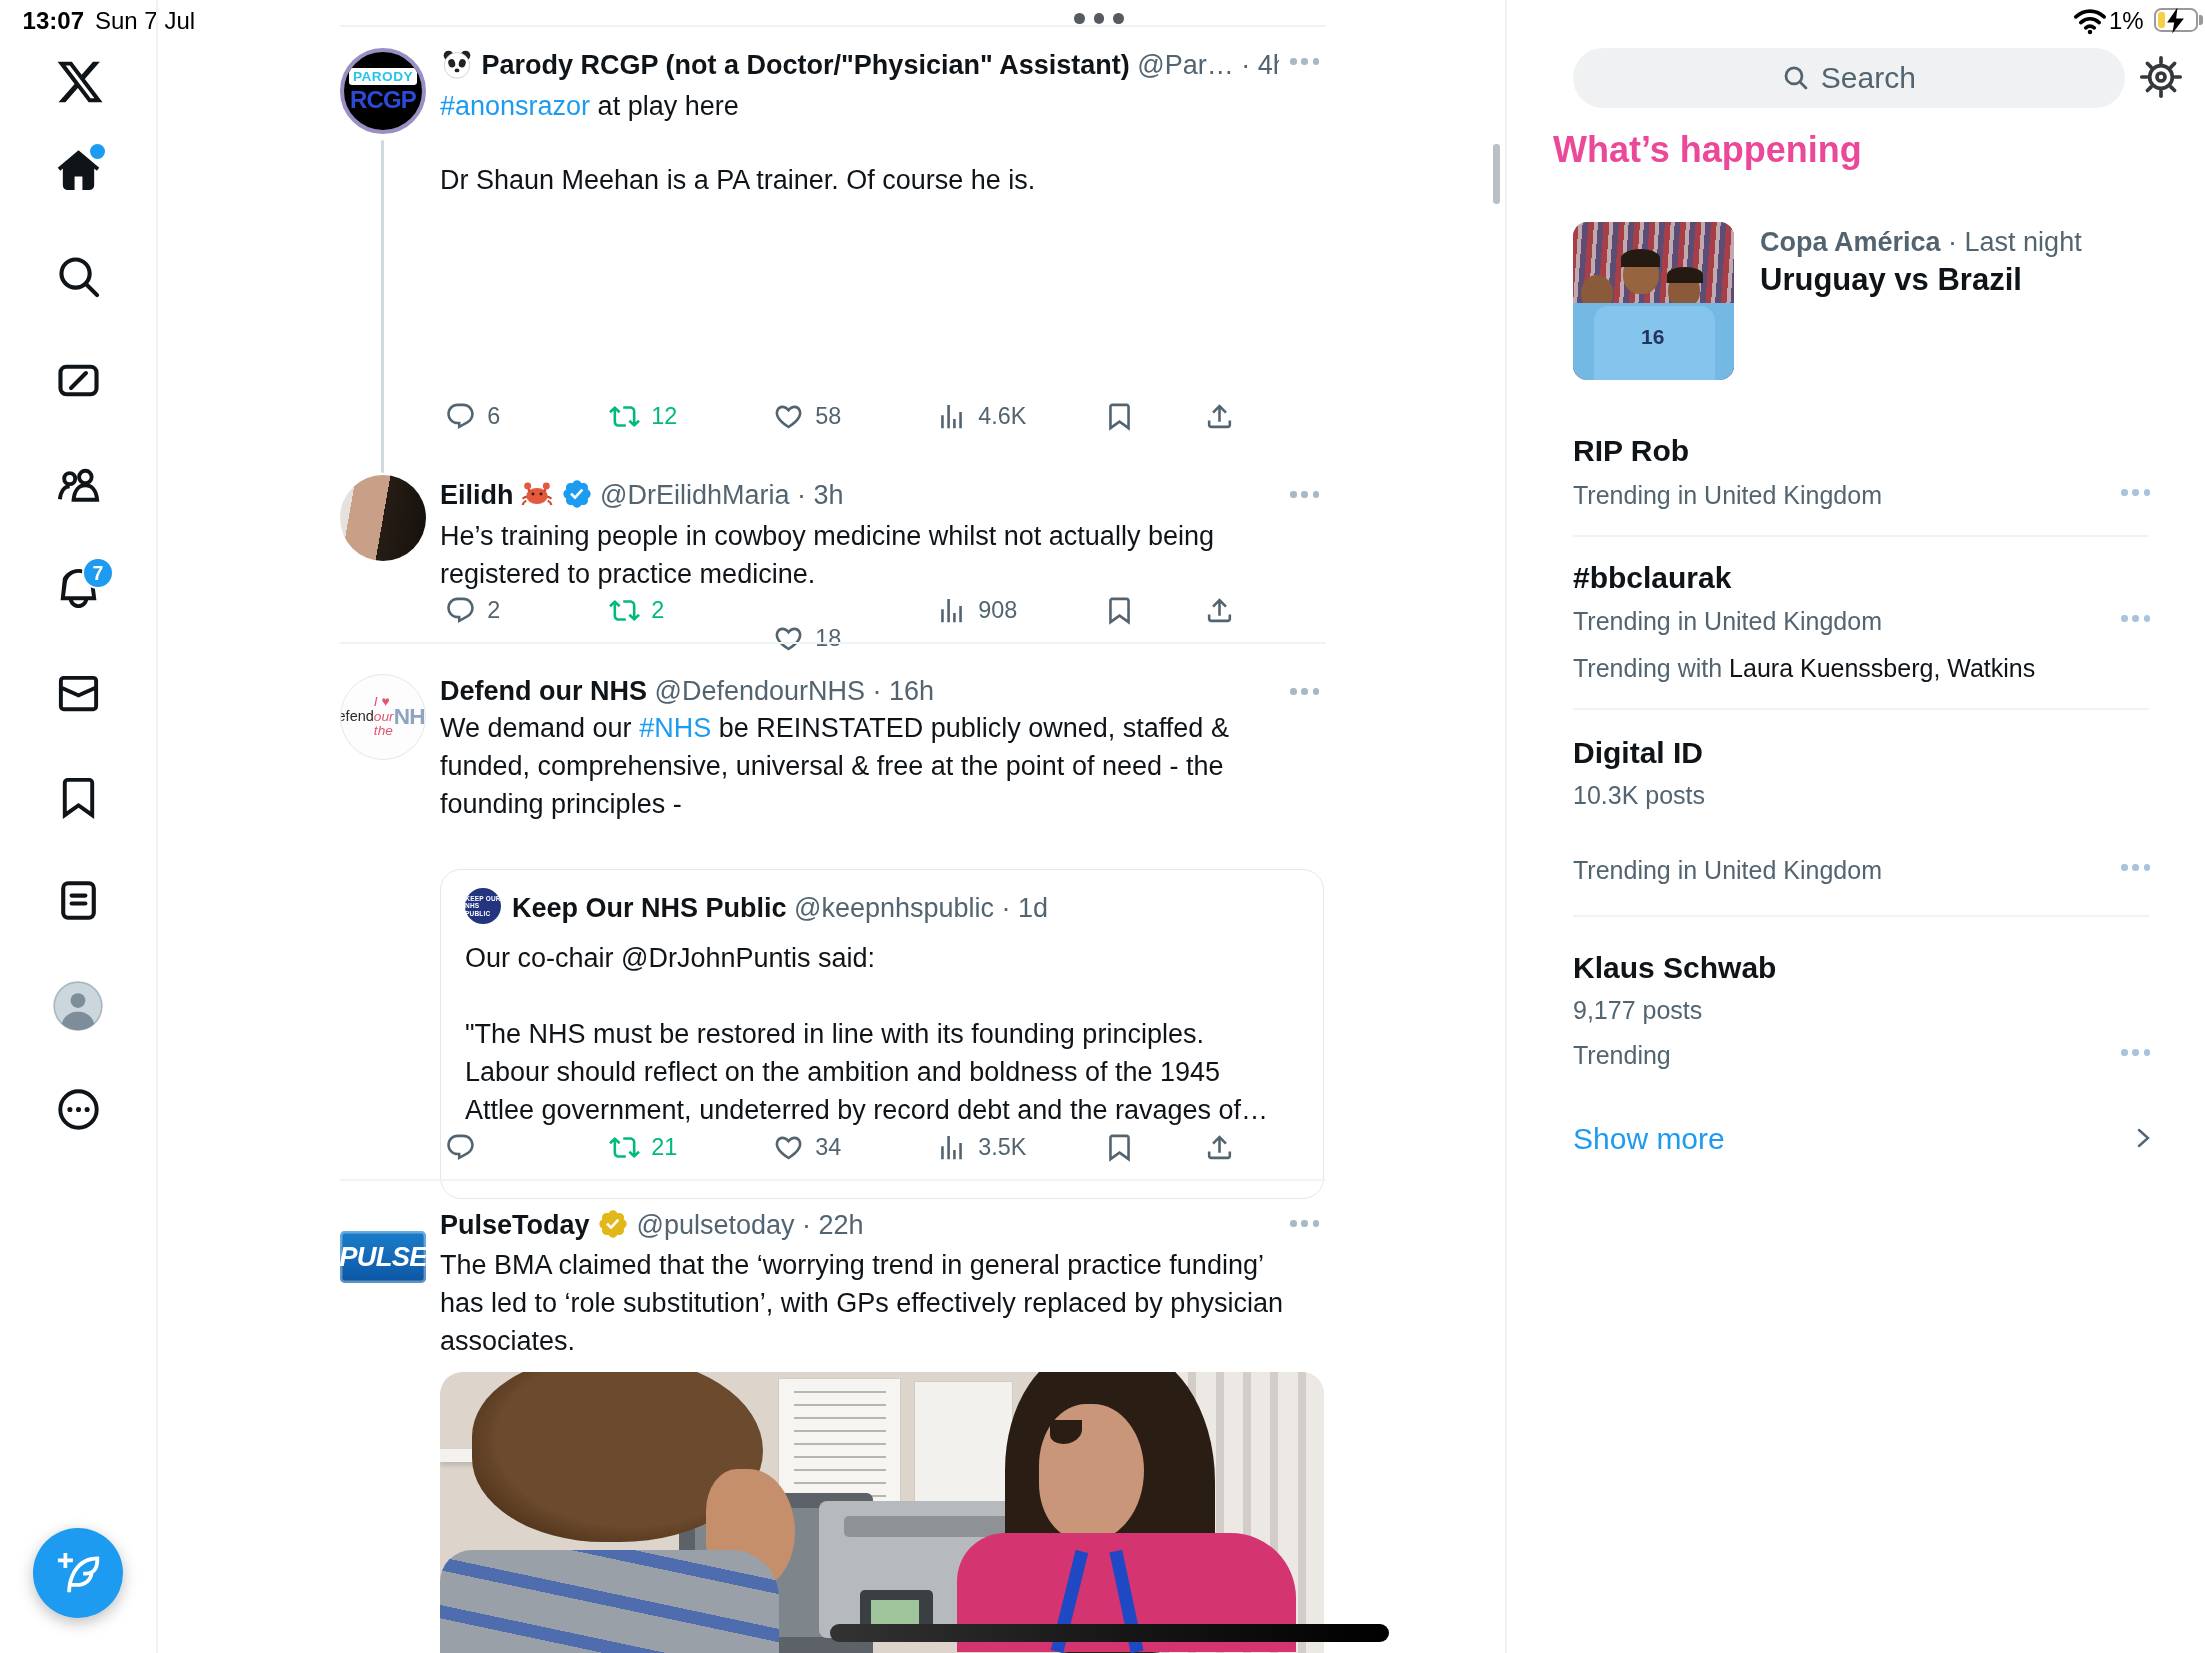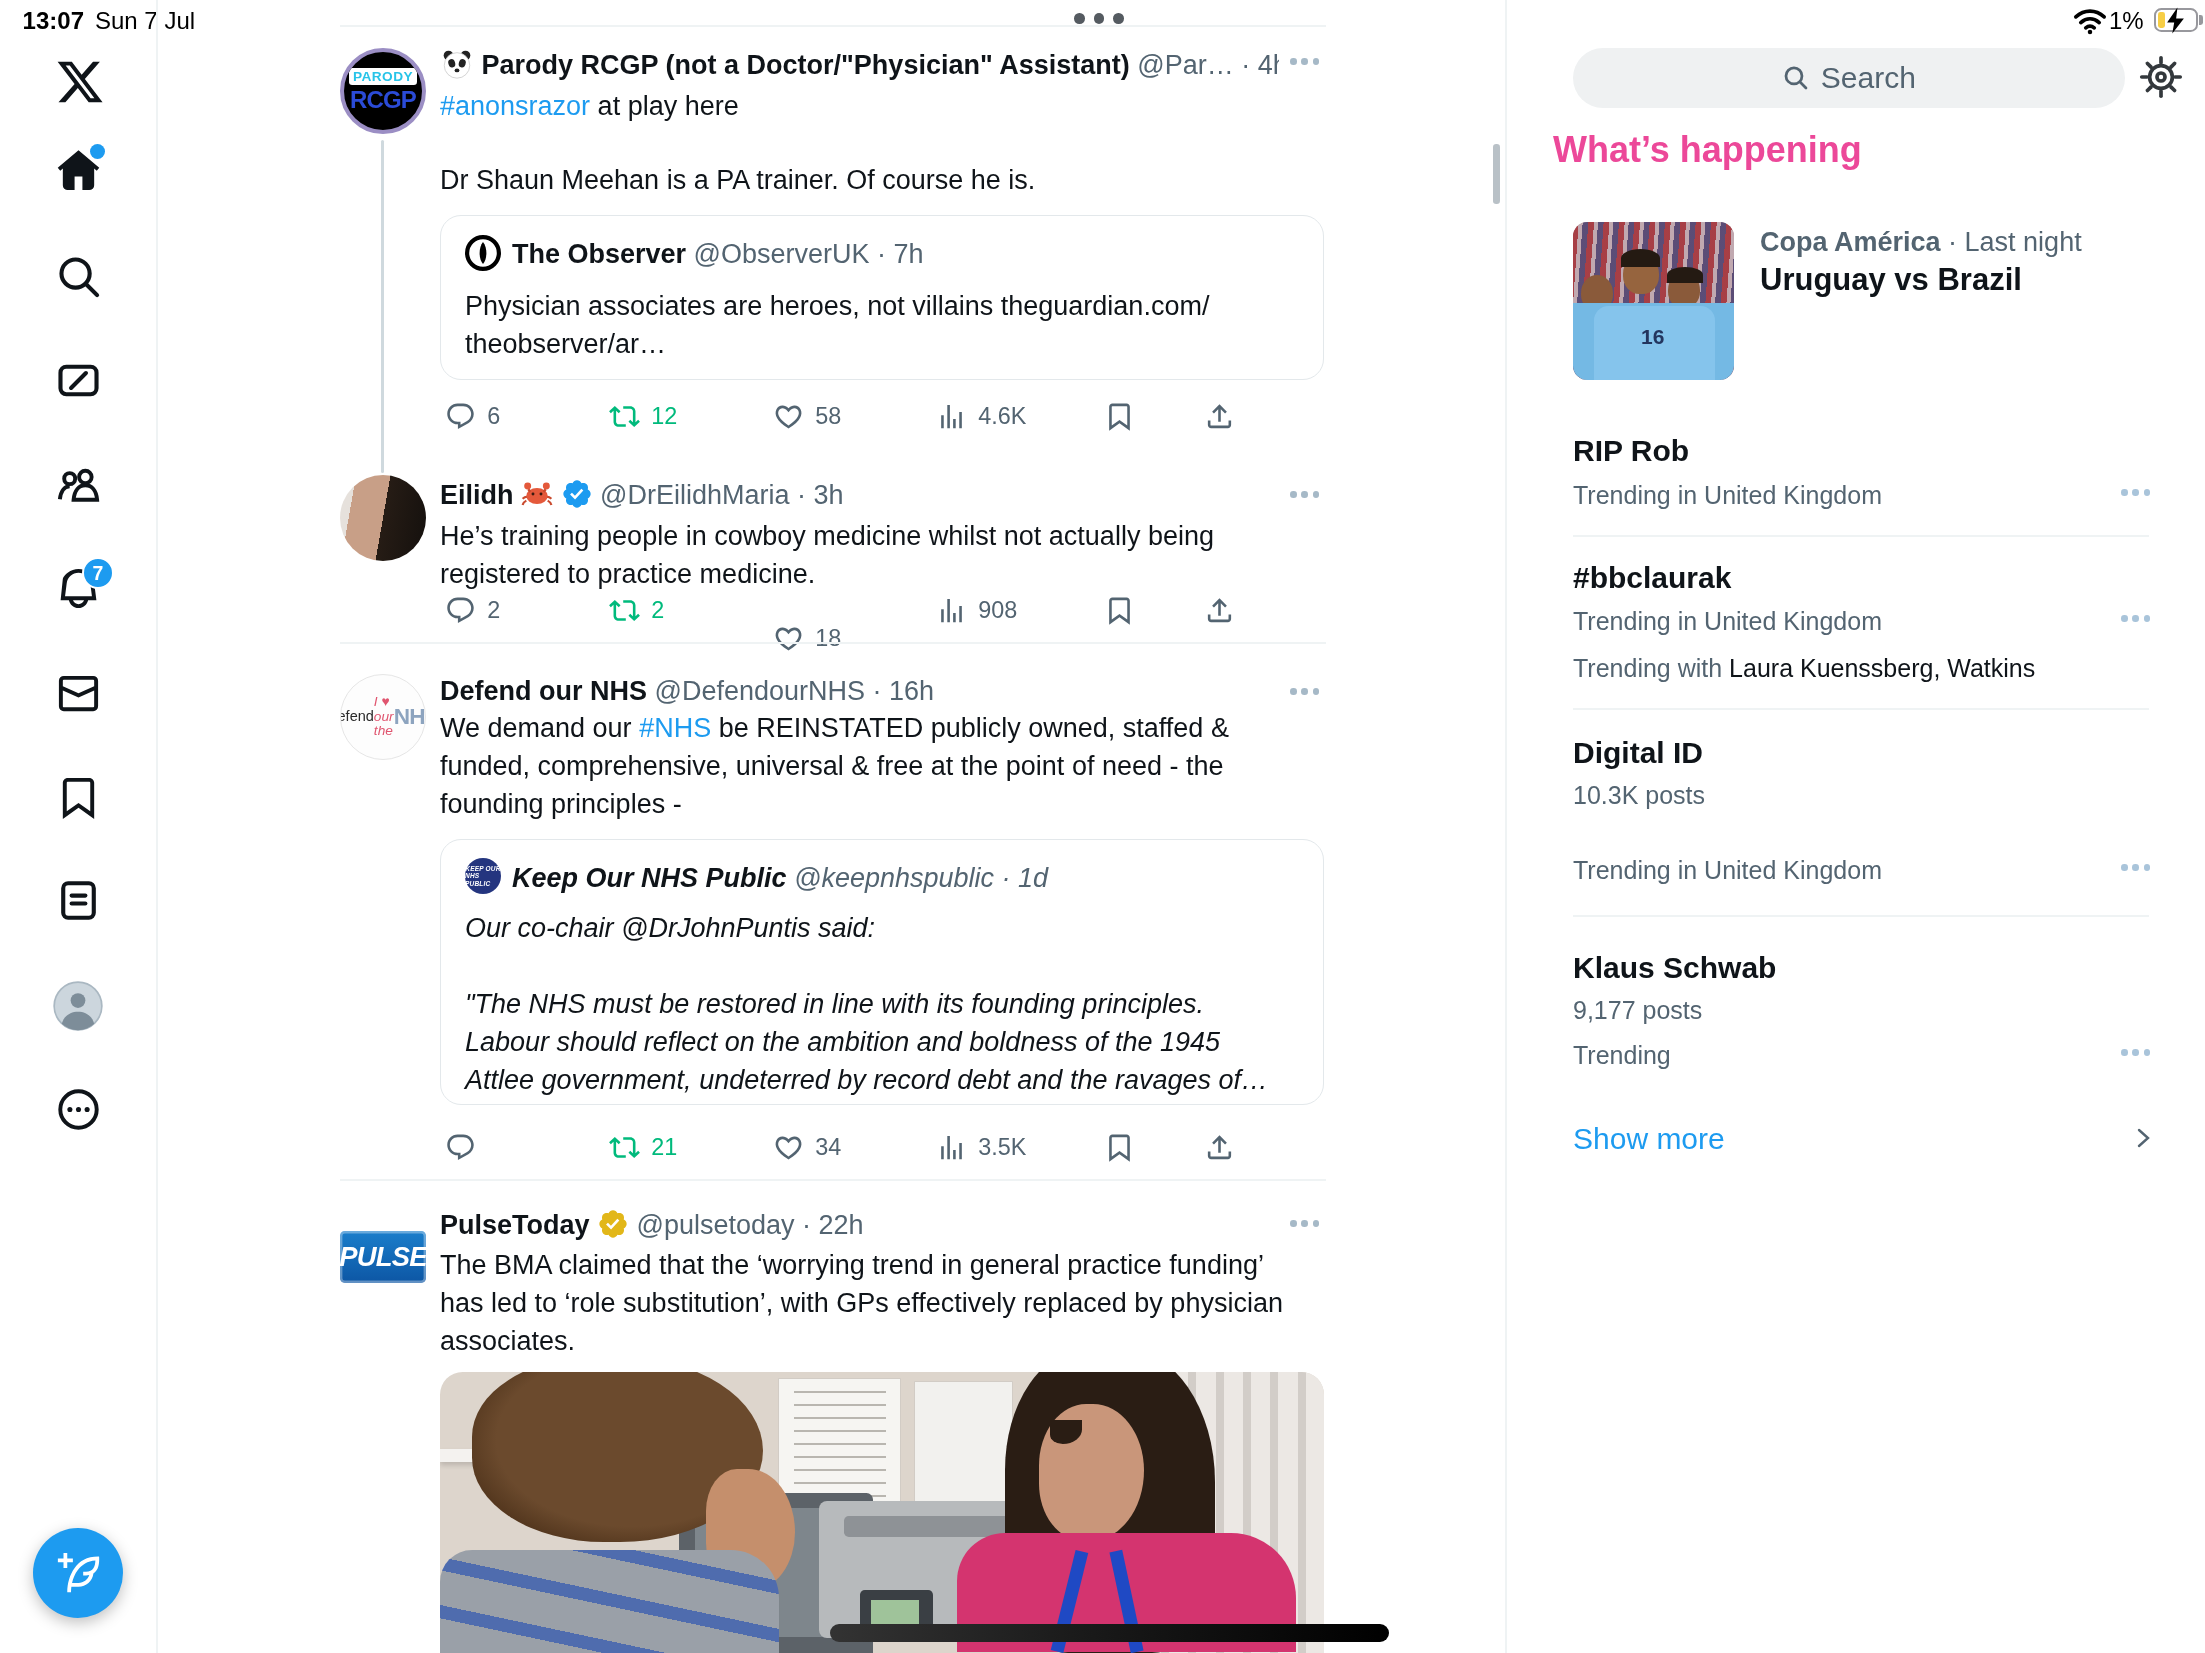--- a/index.html
+++ b/index.html
@@ -264,36 +264,20 @@
   <div class="abs menu-dots" style="left:1290px; top:58px;">
       <i></i>
       <i></i>
       <i></i>
     </div>
 
   <div class="abs t-body" style="left:440px; top:87px;"><a class="blue" style="text-decoration:none;">#anonsrazor</a><span> at play here</span></div>
 
   <div class="abs t-body" style="left:440px; top:161px;">Dr Shaun Meehan is a PA trainer. Of course he is.</div>
 
-  <div class="abs quote-card" style="left:440px; top:215px; width:884px; height:165px;">
-    <div class="abs" style="left:24px; top:19.4px; width:36px; height:36px;">
-      <svg viewBox="0 0 24 24">
-          <circle cx="12" cy="12" r="10.6" fill="#fff" stroke="#000" stroke-width="2.8"></circle>
-          <path d="M12 4.6 C15 8 15 16 12 19.4 C9 16 9 8 12 4.6z" fill="#000"></path>
-        </svg>
-    </div>
-    <div class="abs q-header" style="left:71px; top:22.6px;">
-      <span class="b">The Observer</span>
-      <span class="gray">@ObserverUK · 7h</span>
-    </div>
-    <div class="abs t-body" style="left:24px; top:71px;">
-      <div>Physician associates are heroes, not villains theguardian.com/</div>
-      <div>theobserver/ar…</div>
-    </div>
-  </div>
 
   <div>
     <div class="abs act" style="left:445px; top:401px;">
       <svg viewBox="0 0 24 24" fill="currentColor">
           <path d="M1.75 10c0-4.42 3.58-8 8-8h4.37c4.49 0 8.13 3.64 8.13 8.13 0 2.96-1.61 5.68-4.2 7.11l-8.05 4.46v-3.69h-.07c-4.49.1-8.18-3.51-8.18-8.01zm8-6c-3.31 0-6 2.69-6 6 0 3.37 2.77 6.08 6.14 6.01l.35-.01h1.76v2.3l5.09-2.81c1.95-1.08 3.16-3.13 3.16-5.36 0-3.39-2.74-6.13-6.13-6.13H9.75z"></path>
         </svg>
       <span>6</span>
     </div>
     <div class="abs act green" style="left:609px; top:401px;">
       <svg viewBox="0 0 24 24" fill="currentColor">
@@ -408,21 +392,21 @@
       <i></i>
       <i></i>
     </div>
 
   <div class="abs t-body" style="left:440px; top:709px;">
     <div><span>We demand our </span><a class="blue" style="text-decoration:none;">#NHS</a><span>  be REINSTATED publicly owned, staffed &amp;</span></div>
     <div>funded, comprehensive, universal &amp;  free at the point of need - the</div>
     <div>founding principles -</div>
   </div>
 
-  <div class="abs quote-card" style="left:440px; top:839px; width:884px; height:266px;font-style:italic;">
+  <div class="abs quote-card" style="left:440px; top:869px; width:884px; height:330px;">
     <div class="abs av-konp" style="left:24px; top:18px;">
       <span>KEEP OUR</span>
       <span>NHS PUBLIC</span>
     </div>
     <div class="abs q-header" style="left:71px; top:22.6px;">
       <span class="b">Keep Our NHS Public</span>
       <span class="gray">@keepnhspublic · 1d</span>
     </div>
     <div class="abs t-body" style="left:24px; top:69px;">Our co-chair @DrJohnPuntis said:</div>
     <div class="abs t-body" style="left:24px; top:145px;">

